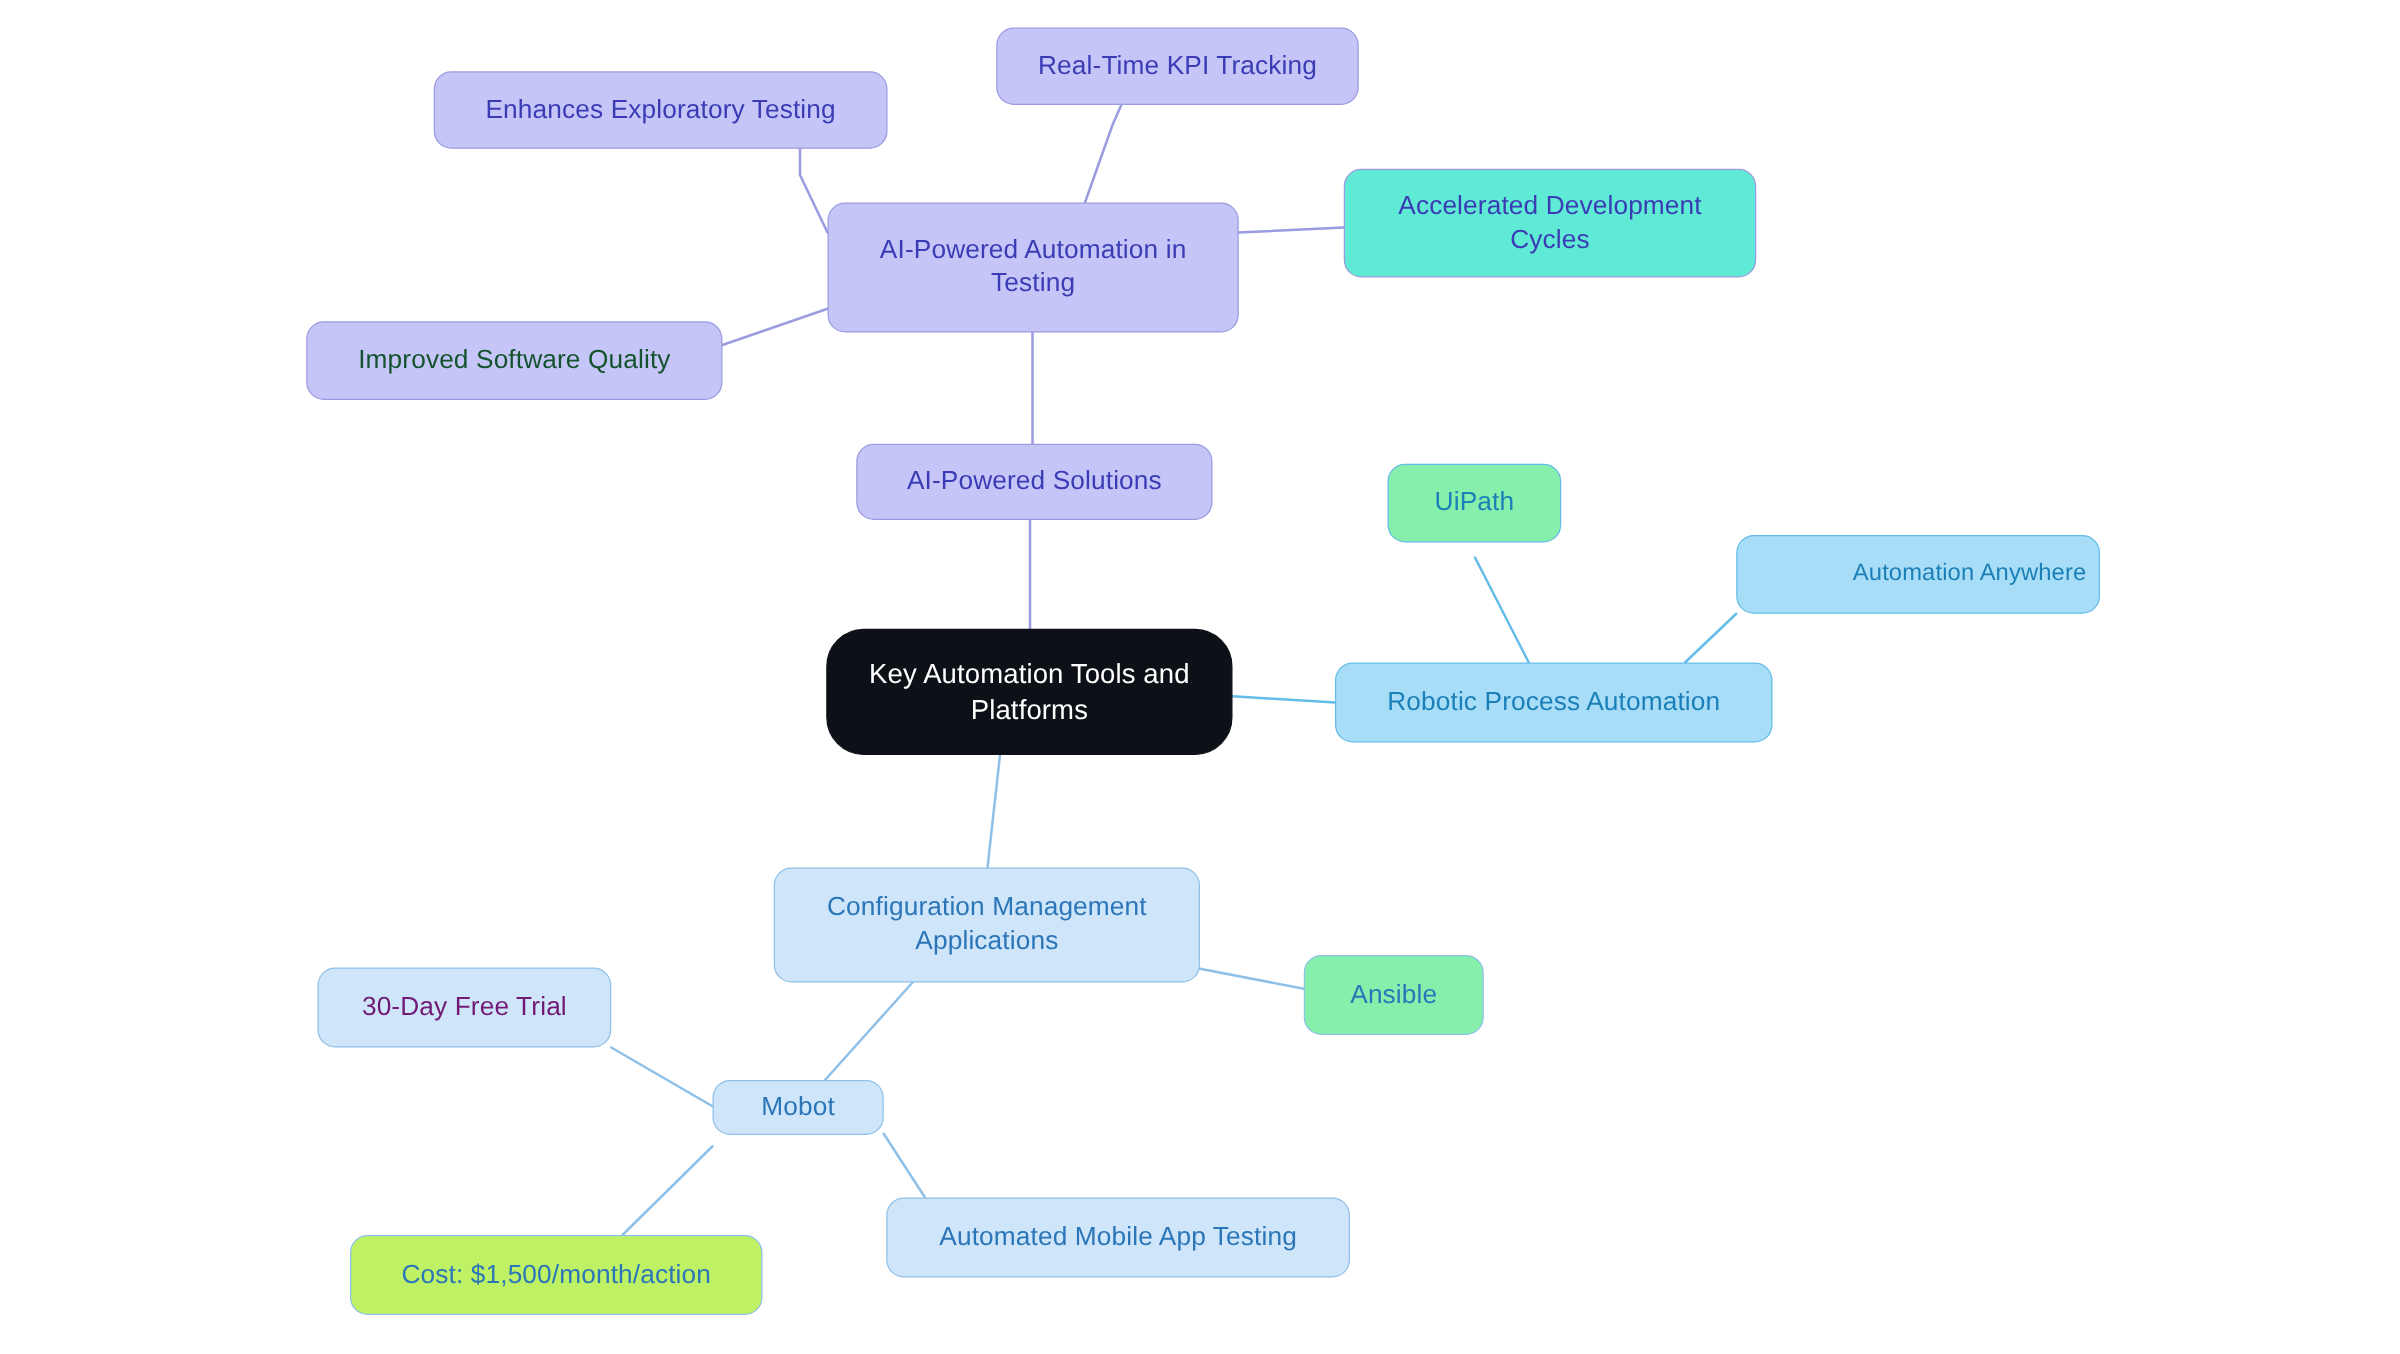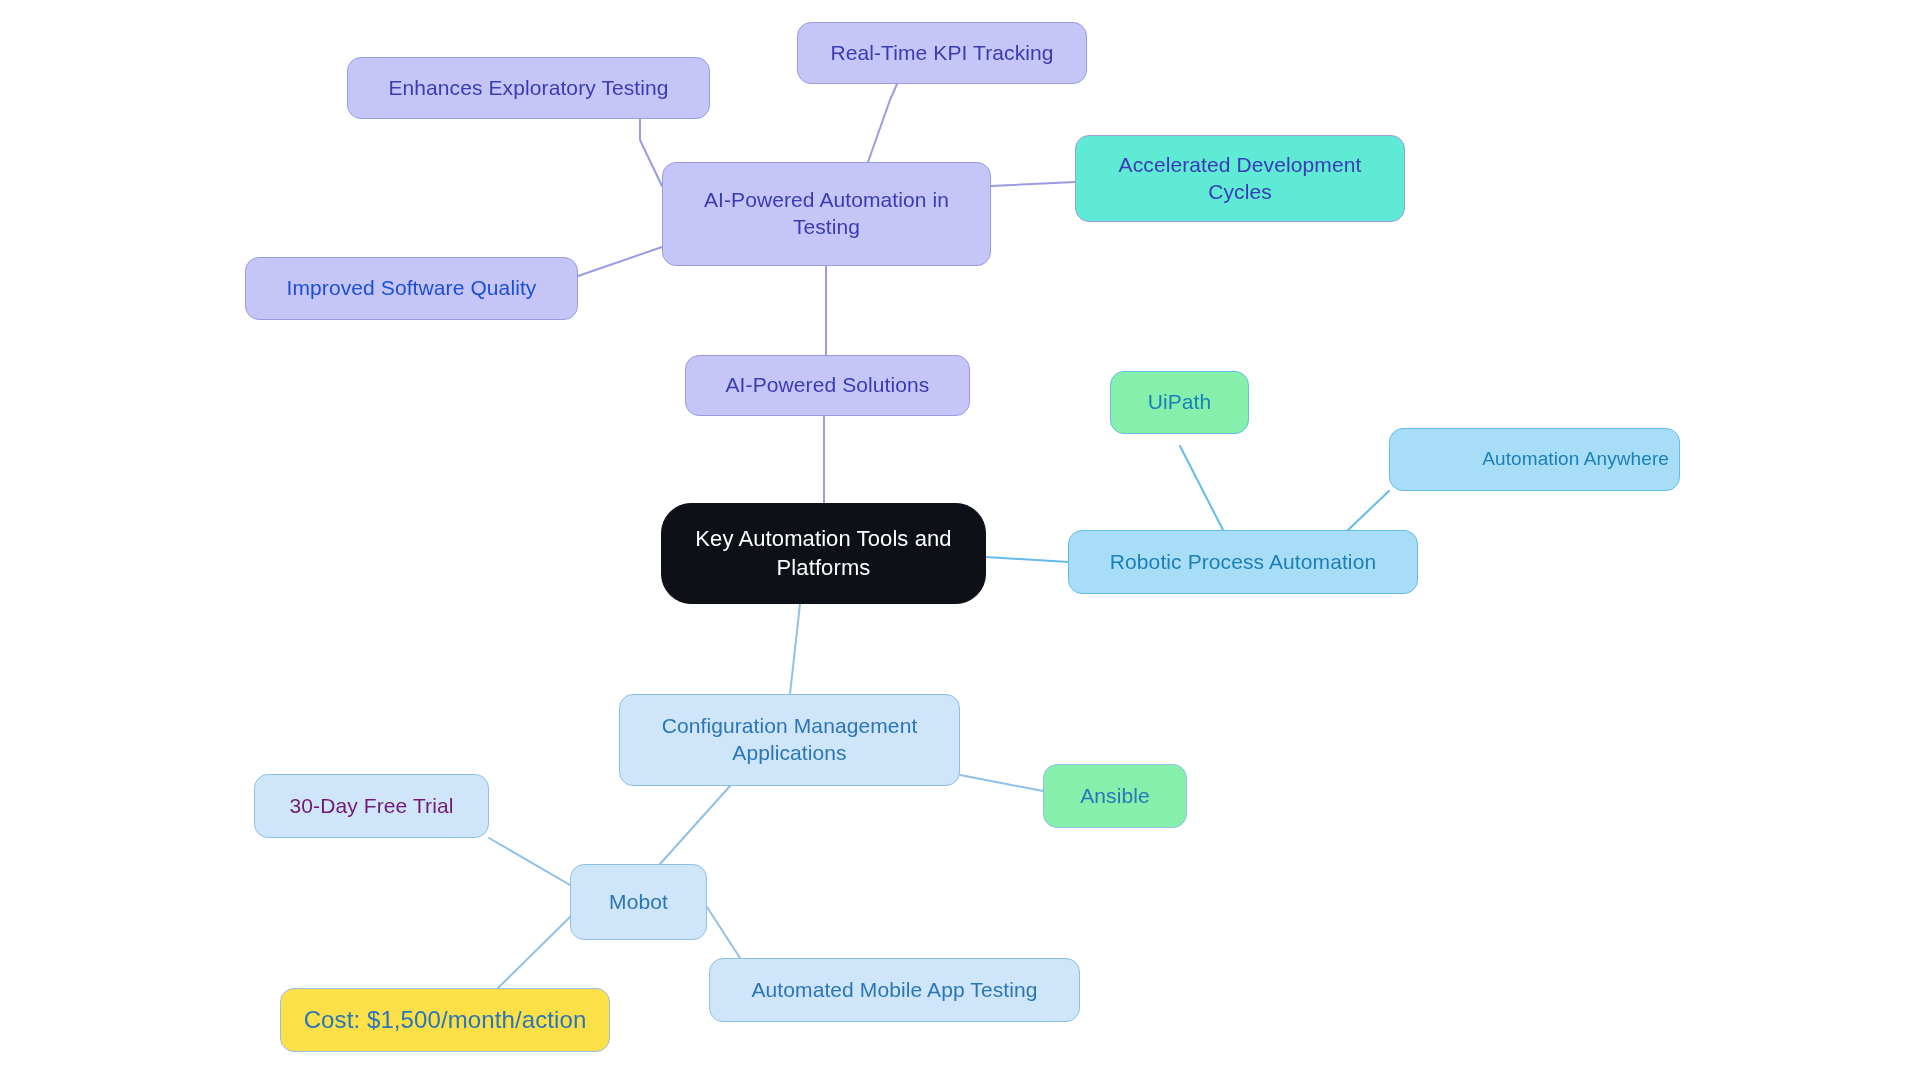--- a/index.html
+++ b/index.html
@@ -77,25 +77,25 @@
   <div id="node-layer">
       <div class="node node-root" style="left: 661px; top: 503px; width: 325px; height: 101px; background: rgb(13, 17, 23); border-color: rgb(13, 17, 23); color: rgb(255, 255, 255); font-size: 22px;"><span class="node-text">Key Automation Tools and
 Platforms</span></div>
       <div class="node" style="left: 685px; top: 355px; width: 285px; height: 61px; background: rgb(197, 198, 247); border-color: rgb(154, 155, 224); color: rgb(59, 59, 181); font-size: 21px;"><span class="node-text">AI-Powered Solutions</span></div>
       <div class="node" style="left: 662px; top: 162px; width: 329px; height: 104px; background: rgb(197, 198, 247); border-color: rgb(154, 155, 224); color: rgb(59, 59, 181); font-size: 21px;"><span class="node-text">AI-Powered Automation in
 Testing</span></div>
       <div class="node" style="left: 347px; top: 57px; width: 363px; height: 62px; background: rgb(197, 198, 247); border-color: rgb(154, 155, 224); color: rgb(59, 59, 181); font-size: 21px;"><span class="node-text">Enhances Exploratory Testing</span></div>
       <div class="node" style="left: 797px; top: 22px; width: 290px; height: 62px; background: rgb(197, 198, 247); border-color: rgb(154, 155, 224); color: rgb(59, 59, 181); font-size: 21px; justify-content: flex-end;"><span class="node-text">Real-Time KPI Tracking</span></div>
       <div class="node" style="left: 1075px; top: 135px; width: 330px; height: 87px; background: #5eead4; border-color: rgb(154, 155, 224); color: rgb(59, 59, 181); font-size: 21px;"><span class="node-text">Accelerated Development
 Cycles</span></div>
-      <div class="node" style="left: 245px; top: 257px; width: 333px; height: 63px; background: rgb(197, 198, 247); border-color: rgb(154, 155, 224); color: #1d4ed8; font-size: 21px;"><span class="node-text">Improved Software Quality</span></div>
+      <div class="node" style="left: 245px; top: 257px; width: 333px; height: 63px; background: rgb(197, 198, 247); border-color: rgb(154, 155, 224); color: #14532d; font-size: 21px;"><span class="node-text">Improved Software Quality</span></div>
       <div class="node" style="left: 1068px; top: 530px; width: 350px; height: 64px; background: rgb(168, 221, 247); border-color: rgb(99, 189, 232); color: rgb(27, 127, 184); font-size: 21px;"><span class="node-text">Robotic Process Automation</span></div>
       <div class="node" style="left: 1110px; top: 371px; width: 139px; height: 63px; background: #86efac; border-color: rgb(99, 189, 232); color: rgb(27, 127, 184); font-size: 21px;"><span class="node-text">UiPath</span></div>
       <div class="node" style="left: 1389px; top: 428px; width: 291px; height: 63px; background: rgb(168, 221, 247); border-color: rgb(99, 189, 232); color: rgb(27, 127, 184); font-size: 19px; text-align: right;"><span class="node-text">Automation Anywhere</span></div>
       <div class="node" style="left: 619px; top: 694px; width: 341px; height: 92px; background: rgb(207, 229, 250); border-color: rgb(143, 192, 232); color: rgb(42, 118, 184); font-size: 21px;"><span class="node-text">Configuration Management
 Applications</span></div>
       <div class="node" style="left: 1043px; top: 764px; width: 144px; height: 64px; background: #86efac; border-color: rgb(143, 192, 232); color: rgb(42, 118, 184); font-size: 21px;"><span class="node-text">Ansible</span></div>
-      <div class="node" style="left: 570px; top: 864px; width: 137px; height: 76px; background: rgb(207, 229, 250); border-color: rgb(143, 192, 232); color: rgb(42, 118, 184); font-size: 21px;"><span class="node-text">Mobot</span></div>
+      <div class="node" style="left: 570px; top: 864px; width: 137px; height: 44px; background: rgb(207, 229, 250); border-color: rgb(143, 192, 232); color: rgb(42, 118, 184); font-size: 21px;"><span class="node-text">Mobot</span></div>
       <div class="node" style="left: 254px; top: 774px; width: 235px; height: 64px; background: rgb(207, 229, 250); border-color: rgb(143, 192, 232); color: #701a75; font-size: 21px;"><span class="node-text">30-Day Free Trial</span></div>
-      <div class="node" style="left: 280px; top: 988px; width: 330px; height: 64px; background: #fde047; border-color: rgb(143, 192, 232); color: rgb(42, 118, 184); font-size: 24px;"><span class="node-text">Cost: $1,500/month/action</span></div>
+      <div class="node" style="left: 280px; top: 988px; width: 330px; height: 64px; background: #bef264; border-color: rgb(143, 192, 232); color: rgb(42, 118, 184); font-size: 21px;"><span class="node-text">Cost: $1,500/month/action</span></div>
       <div class="node" style="left: 709px; top: 958px; width: 371px; height: 64px; background: rgb(207, 229, 250); border-color: rgb(143, 192, 232); color: rgb(42, 118, 184); font-size: 21px;"><span class="node-text">Automated Mobile App Testing</span></div>
     </div>
 </div>
 
 </body></html>

